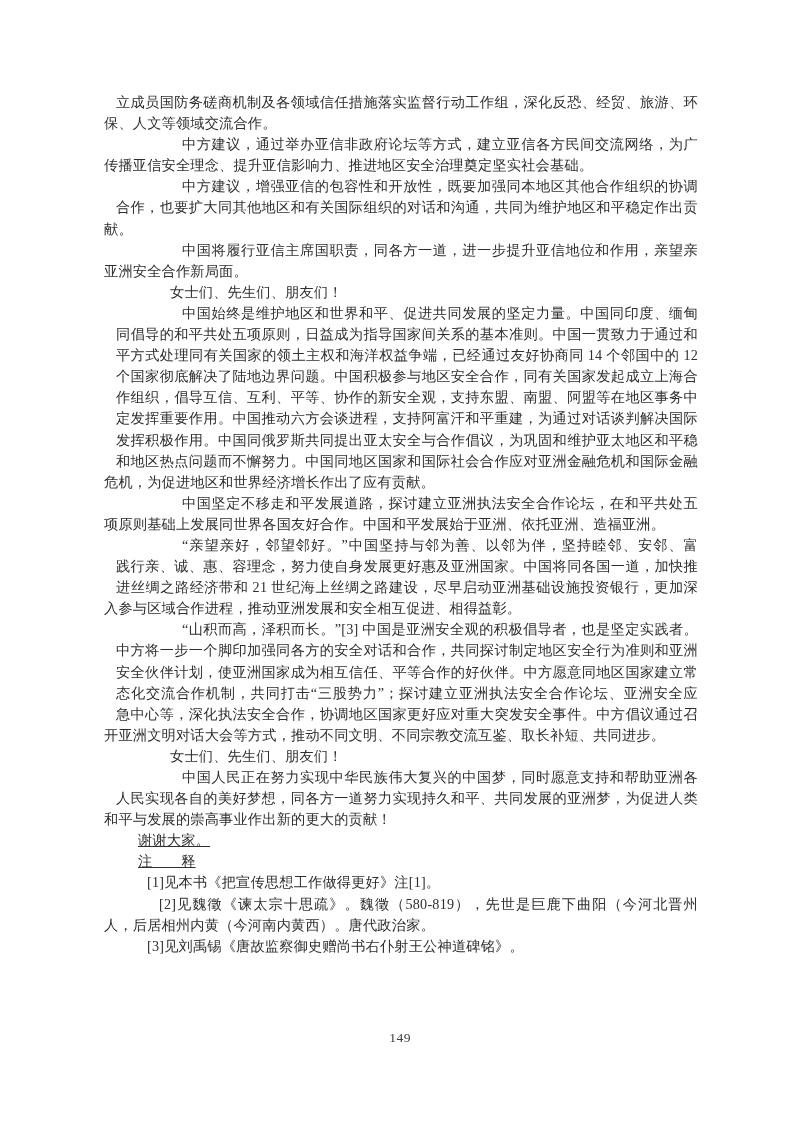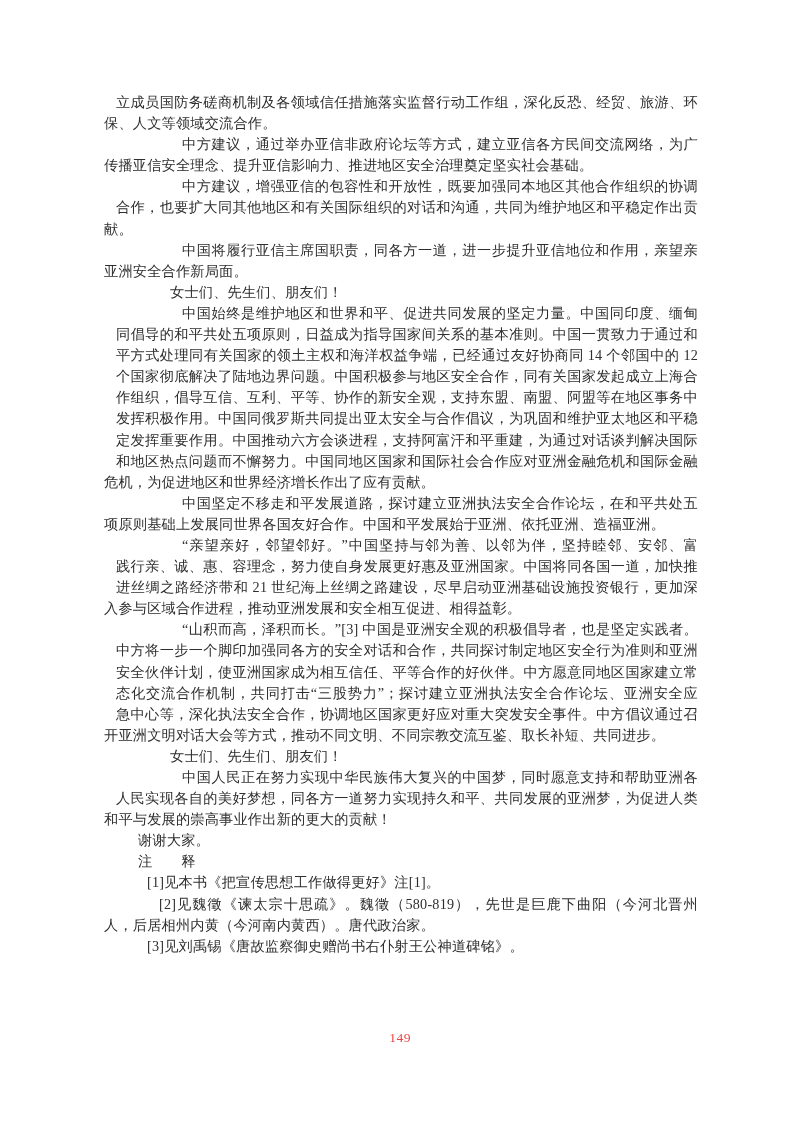--- a/index.html
+++ b/index.html
@@ -35,30 +35,30 @@
     text-align: justify;
     text-align-last: justify;
     margin-left: 12px;
   }
   
   .e {
     text-align: center;
     text-align-last: left;
   }
   .ind      { padding-left: 66px; }  
-  .ind-sm   { padding-left: 34px; }  
+  .ind-sm   { padding-left: 34px; text-decoration: underline; }  
   .ind-note { padding-left: 43px; }  
   .page-number {
     position: absolute;
     top: 1030px;
     left: 0;
     width: 100%;
     text-align: center;
     font-size: 13.5px;
-    color: #ef4444;
+    color: #404040;
     letter-spacing: 0.5px;
   }
 </style>
 </head>
 <body>
 
 <div class="page">
   <div class="content">
     <div class="line j">立成员国防务磋商机制及各领域信任措施落实监督行动工作组，深化反恐、经贸、旅游、环</div>
     <div class="line e">保、人文等领域交流合作。</div>
@@ -68,22 +68,22 @@
     <div class="line j">合作，也要扩大同其他地区和有关国际组织的对话和沟通，共同为维护地区和平稳定作出贡</div>
     <div class="line e">献。</div>
     <div class="line j ind">中国将履行亚信主席国职责，同各方一道，进一步提升亚信地位和作用，亲望亲好</div>
     <div class="line e">亚洲安全合作新局面。</div>
     <div class="line e ind">女士们、先生们、朋友们！</div>
     <div class="line j ind">中国始终是维护地区和世界和平、促进共同发展的坚定力量。中国同印度、缅甸共</div>
     <div class="line j">同倡导的和平共处五项原则，日益成为指导国家间关系的基本准则。中国一贯致力于通过和</div>
     <div class="line j">平方式处理同有关国家的领土主权和海洋权益争端，已经通过友好协商同 14 个邻国中的 12</div>
     <div class="line j">个国家彻底解决了陆地边界问题。中国积极参与地区安全合作，同有关国家发起成立上海合</div>
     <div class="line j">作组织，倡导互信、互利、平等、协作的新安全观，支持东盟、南盟、阿盟等在地区事务中</div>
+    <div class="line j">定发挥重要作用。中国推动六方会谈进程，支持阿富汗和平重建，为通过对话谈判解决国际</div>
     <div class="line j">发挥积极作用。中国同俄罗斯共同提出亚太安全与合作倡议，为巩固和维护亚太地区和平稳</div>
-    <div class="line j">定发挥重要作用。中国推动六方会谈进程，支持阿富汗和平重建，为通过对话谈判解决国际</div>
     <div class="line j">和地区热点问题而不懈努力。中国同地区国家和国际社会合作应对亚洲金融危机和国际金融</div>
     <div class="line e">危机，为促进地区和世界经济增长作出了应有贡献。</div>
     <div class="line j ind">中国坚定不移走和平发展道路，探讨建立亚洲执法安全合作论坛，在和平共处五</div>
     <div class="line e">项原则基础上发展同世界各国友好合作。中国和平发展始于亚洲、依托亚洲、造福亚洲。</div>
     <div class="line j ind">“亲望亲好，邻望邻好。”中国坚持与邻为善、以邻为伴，坚持睦邻、安邻、富邻，</div>
     <div class="line j">践行亲、诚、惠、容理念，努力使自身发展更好惠及亚洲国家。中国将同各国一道，加快推</div>
     <div class="line j">进丝绸之路经济带和 21 世纪海上丝绸之路建设，尽早启动亚洲基础设施投资银行，更加深</div>
     <div class="line e">入参与区域合作进程，推动亚洲发展和安全相互促进、相得益彰。</div>
     <div class="line j ind">“山积而高，泽积而长。”[3] 中国是亚洲安全观的积极倡导者，也是坚定实践者。</div>
     <div class="line j">中方将一步一个脚印加强同各方的安全对话和合作，共同探讨制定地区安全行为准则和亚洲</div>

